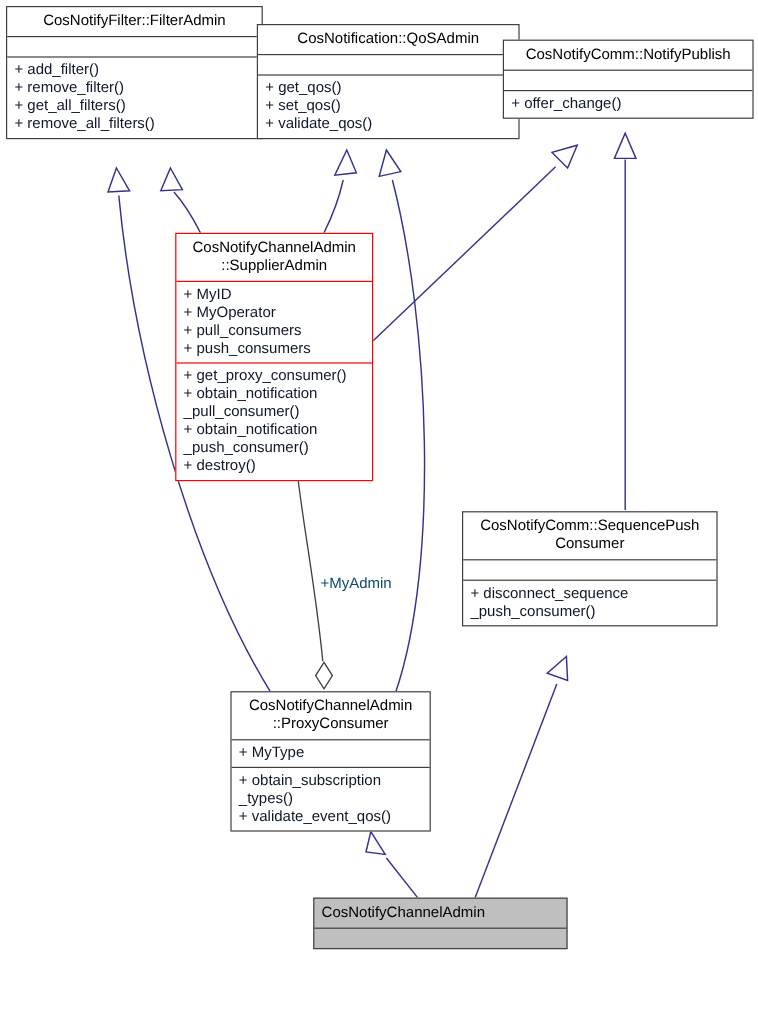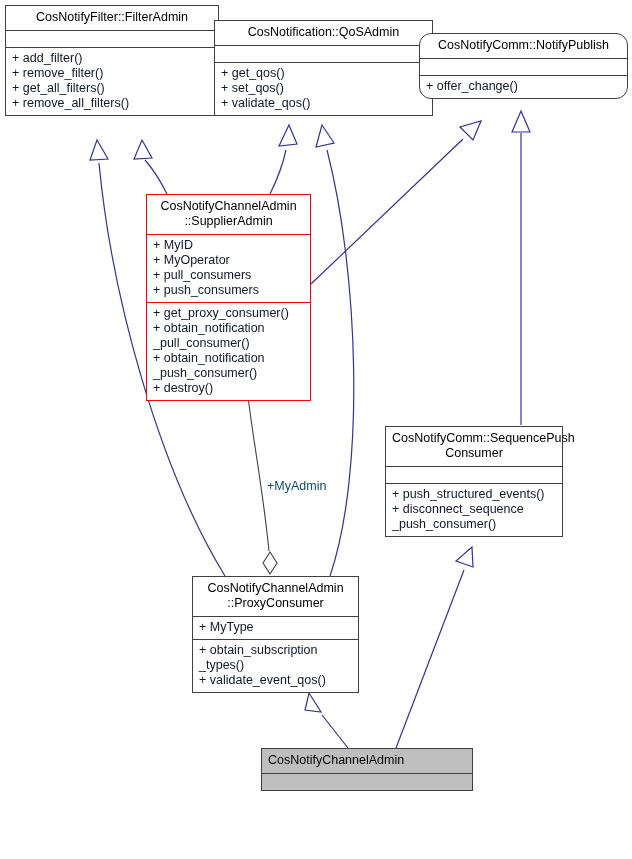--- a/index.html
+++ b/index.html
@@ -176,21 +176,21 @@
       <span>CosNotification::QoSAdmin</span>
     </div>
     <div class="compartment cmp-attrs cmp-empty"></div>
     <div class="compartment cmp-ops">
       <span class="member">+ get_qos()</span>
       <span class="member">+ set_qos()</span>
       <span class="member">+ validate_qos()</span>
     </div>
   </div>
 
-  <div class="uml-box" style="left:419px; top:33px; width:209px;border-radius:12px;">
+  <div class="uml-box" style="left:419px; top:33px; width:209px;">
     <div class="compartment cmp-title">
       <span>CosNotifyComm::NotifyPublish</span>
     </div>
     <div class="compartment cmp-attrs cmp-empty"></div>
     <div class="compartment cmp-ops">
       <span class="member">+ offer_change()</span>
     </div>
   </div>
 
   <div class="uml-box accent-red" style="left:146px; top:194px; width:165px;">
@@ -207,28 +207,27 @@
     <div class="compartment cmp-ops">
       <span class="member">+ get_proxy_consumer()</span>
       <span class="member">+ obtain_notification
 _pull_consumer()</span>
       <span class="member">+ obtain_notification
 _push_consumer()</span>
       <span class="member">+ destroy()</span>
     </div>
   </div>
 
-  <div class="uml-box" style="left:385px; top:426px; width:178px;">
+  <div class="uml-box" style="left:385px; top:426px; width:213px;">
     <div class="compartment cmp-title">
       <span>CosNotifyComm::SequencePush</span>
       <span class="line2">Consumer</span>
     </div>
     <div class="compartment cmp-attrs cmp-empty"></div>
     <div class="compartment cmp-ops">
-      <span class="member">+ push_structured_events()</span>
       <span class="member">+ disconnect_sequence
 _push_consumer()</span>
     </div>
   </div>
 
   <div class="uml-box" style="left:192px; top:576px; width:167px;">
     <div class="compartment cmp-title">
       <span>CosNotifyChannelAdmin</span>
       <span class="line2">::ProxyConsumer</span>
     </div>

